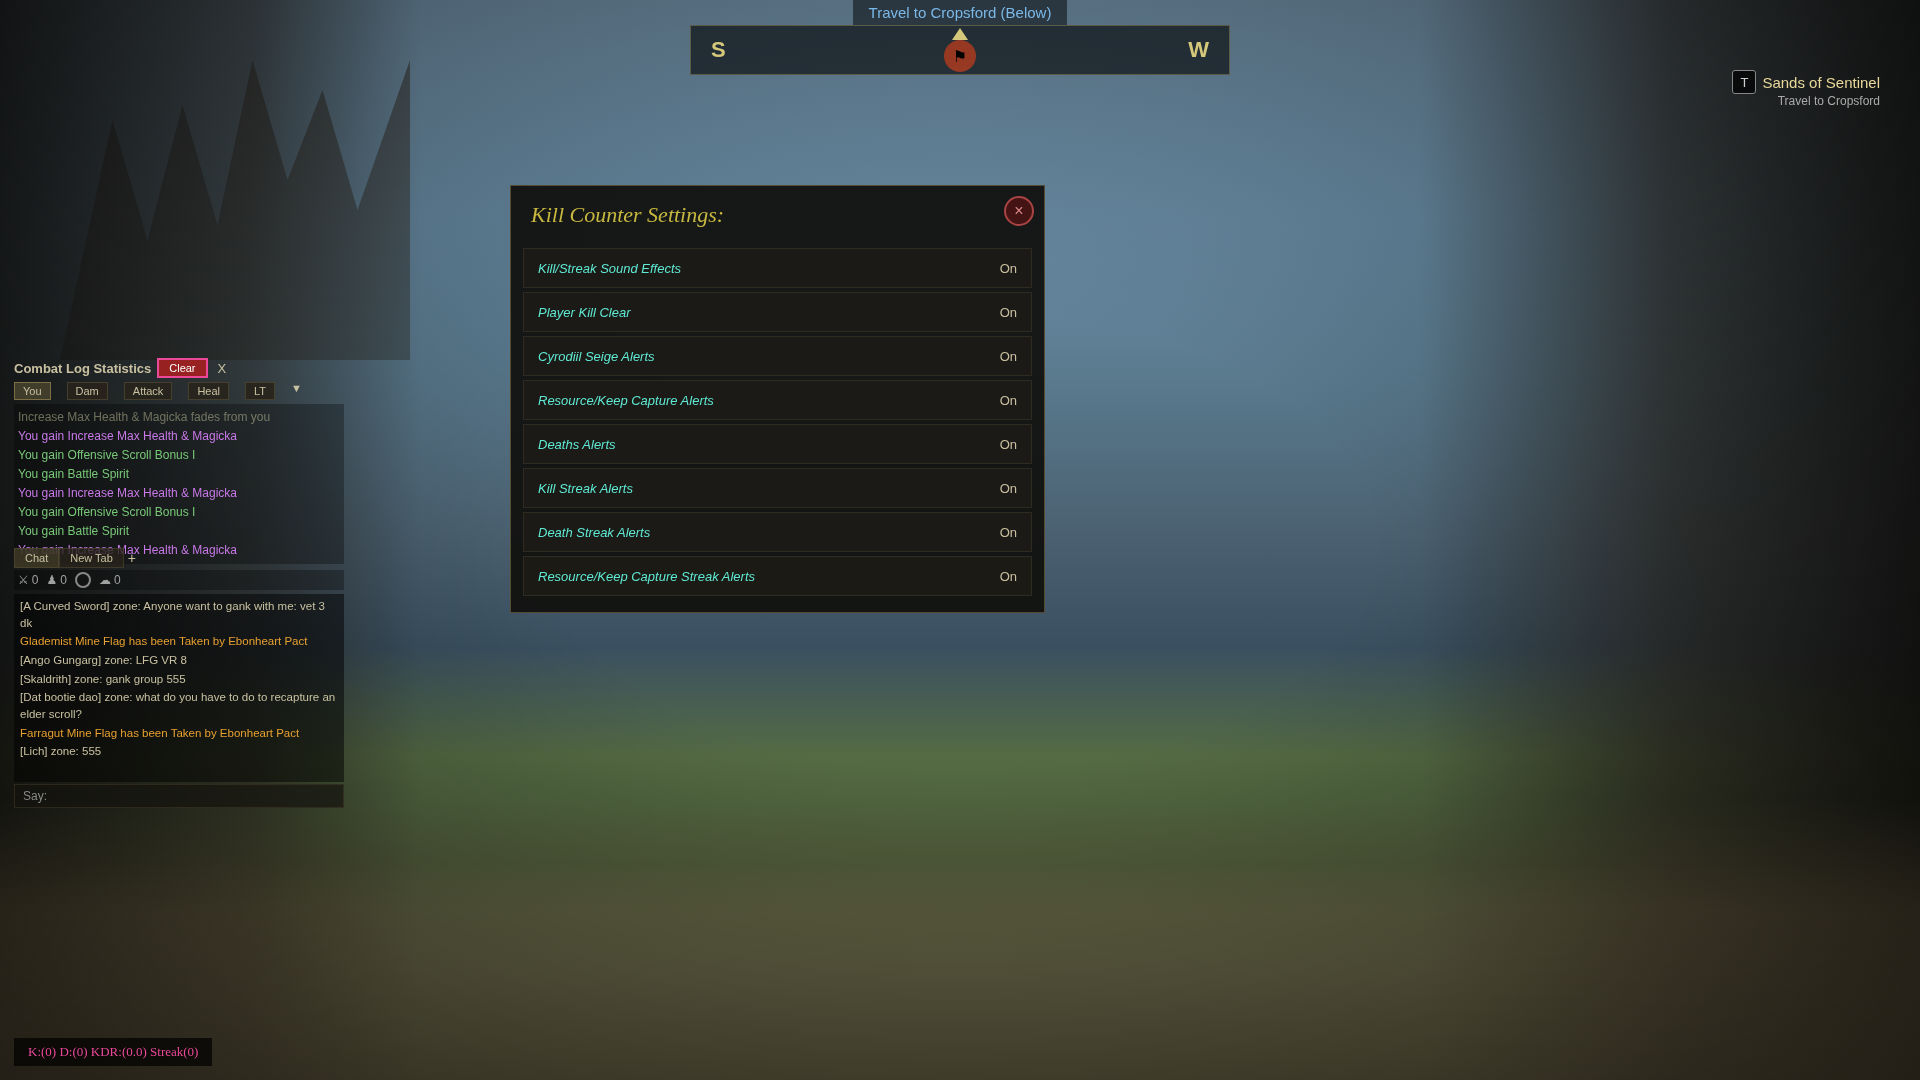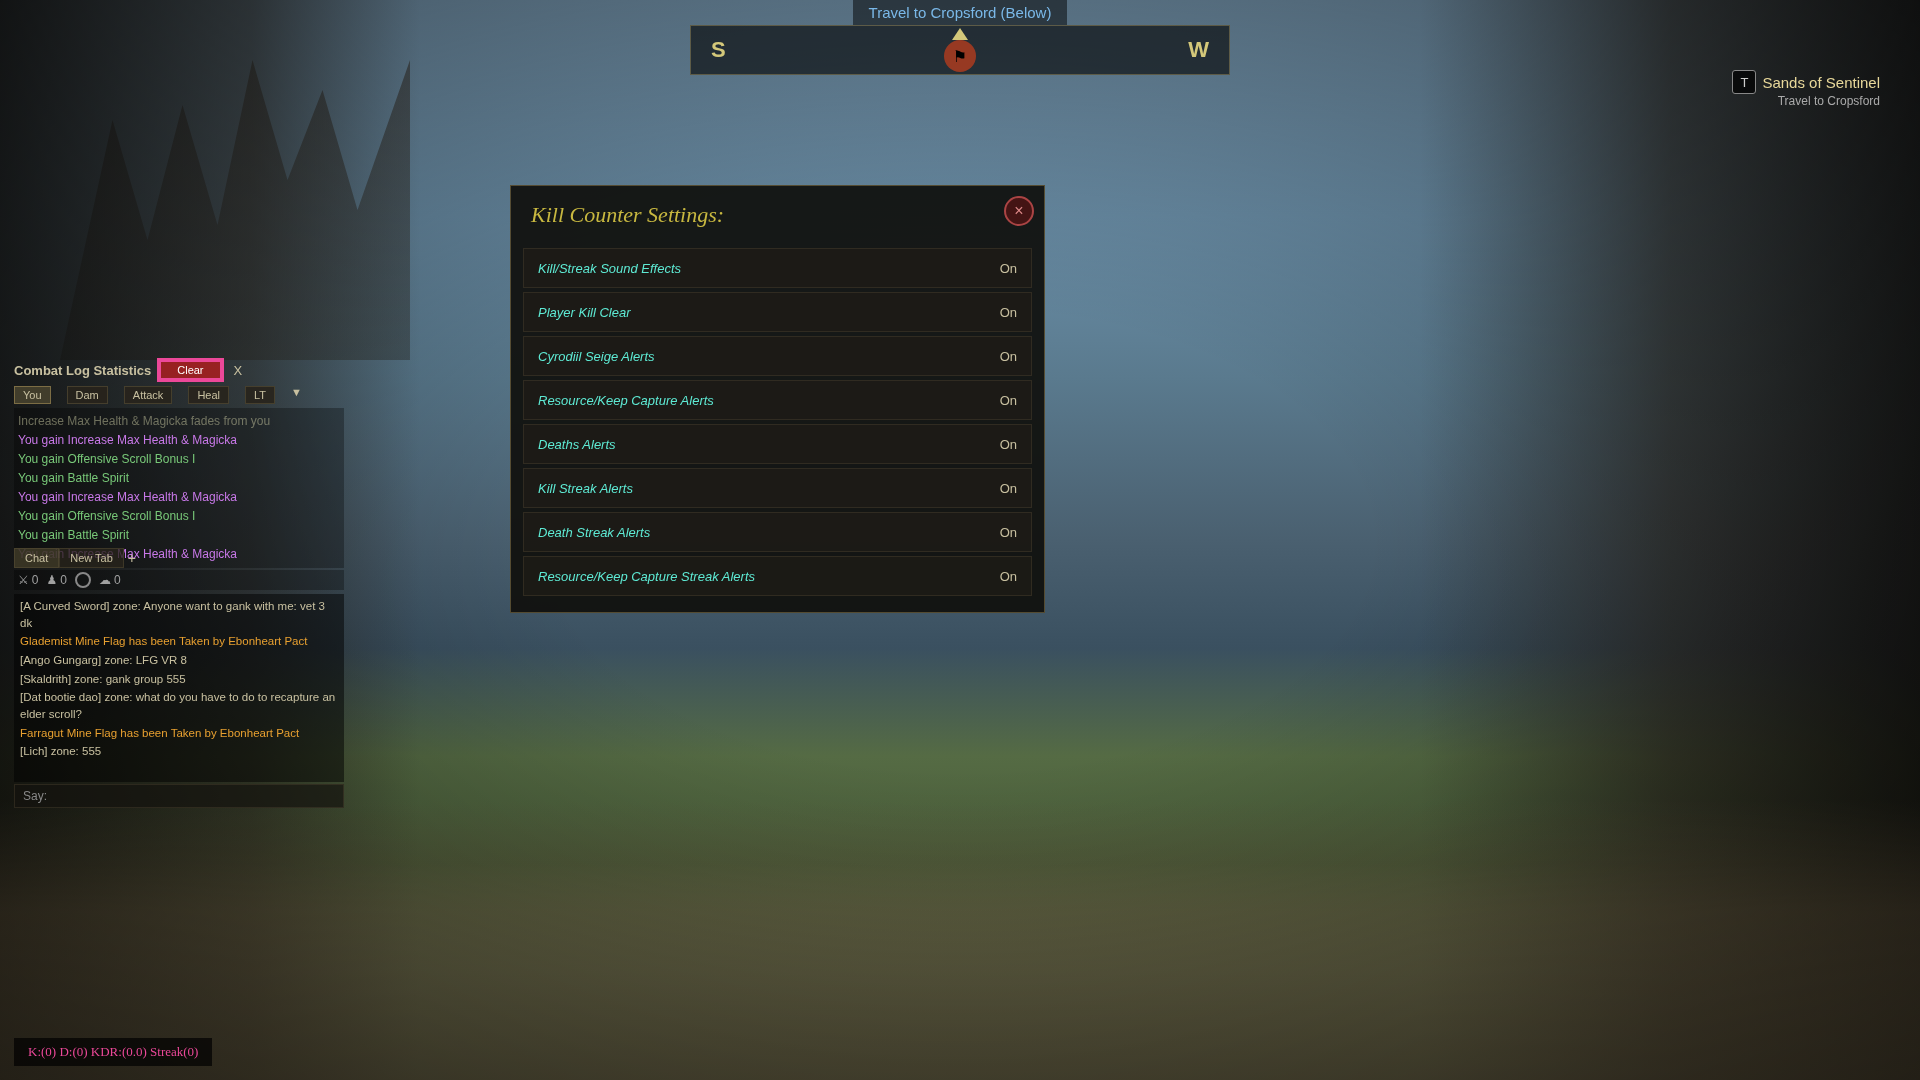--- a/index.html
+++ b/index.html
@@ -254,24 +254,24 @@
       cursor: pointer;
     }
 
     .combat-tab.active {
       background: rgba(70,65,45,0.9);
       border-color: rgba(150,130,80,0.7);
     }
 
     .clear-btn {
       background: rgba(180,30,30,0.8);
-      border: 4px solid #ec4899;
+      border: 2px solid #ec4899;
       color: #fff;
       font-size: 11px;
-      padding: 2px 16px;
+      padding: 2px 10px;
       cursor: pointer;
     }
 
     .close-x {
       color: #c8c0a0;
       font-size: 13px;
       cursor: pointer;
       padding: 0 4px;
     }
 

